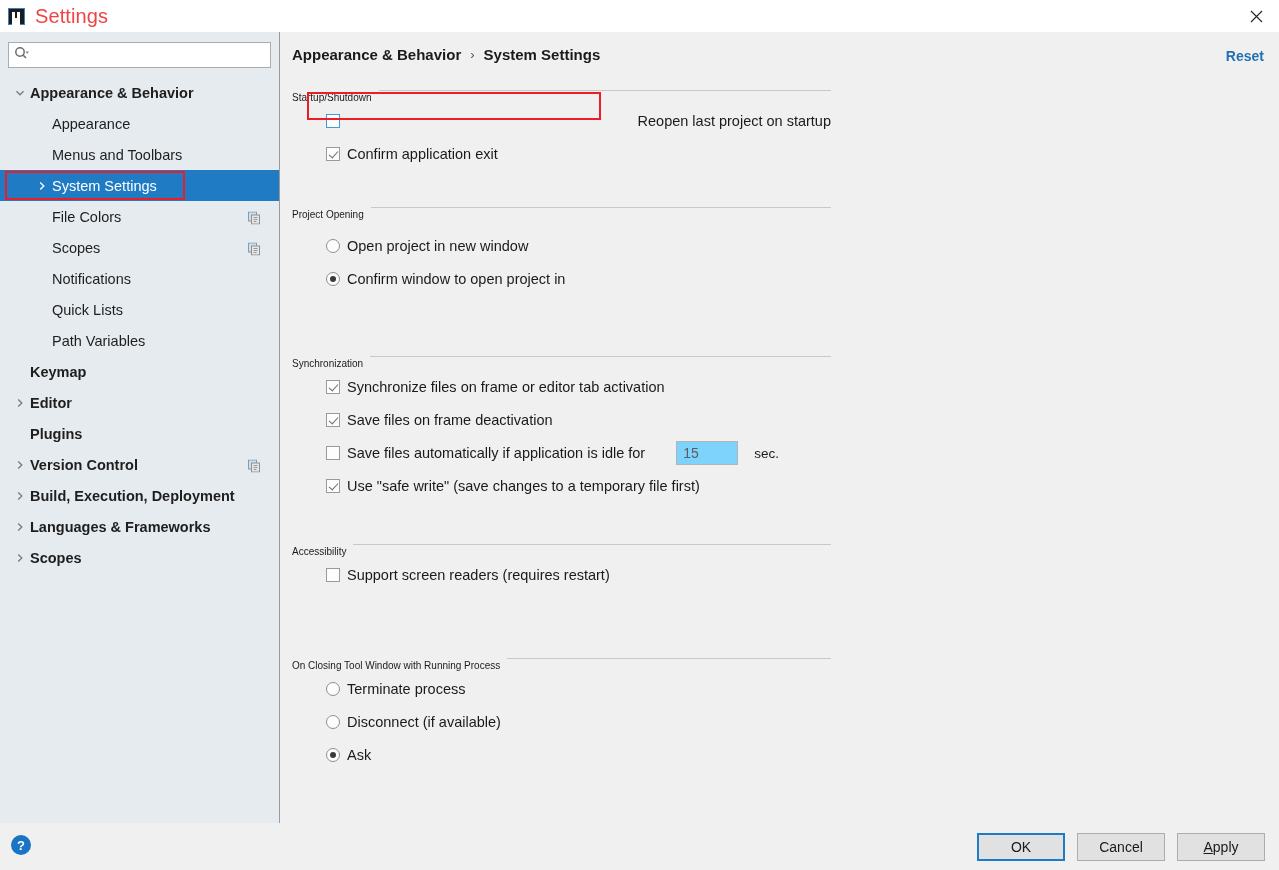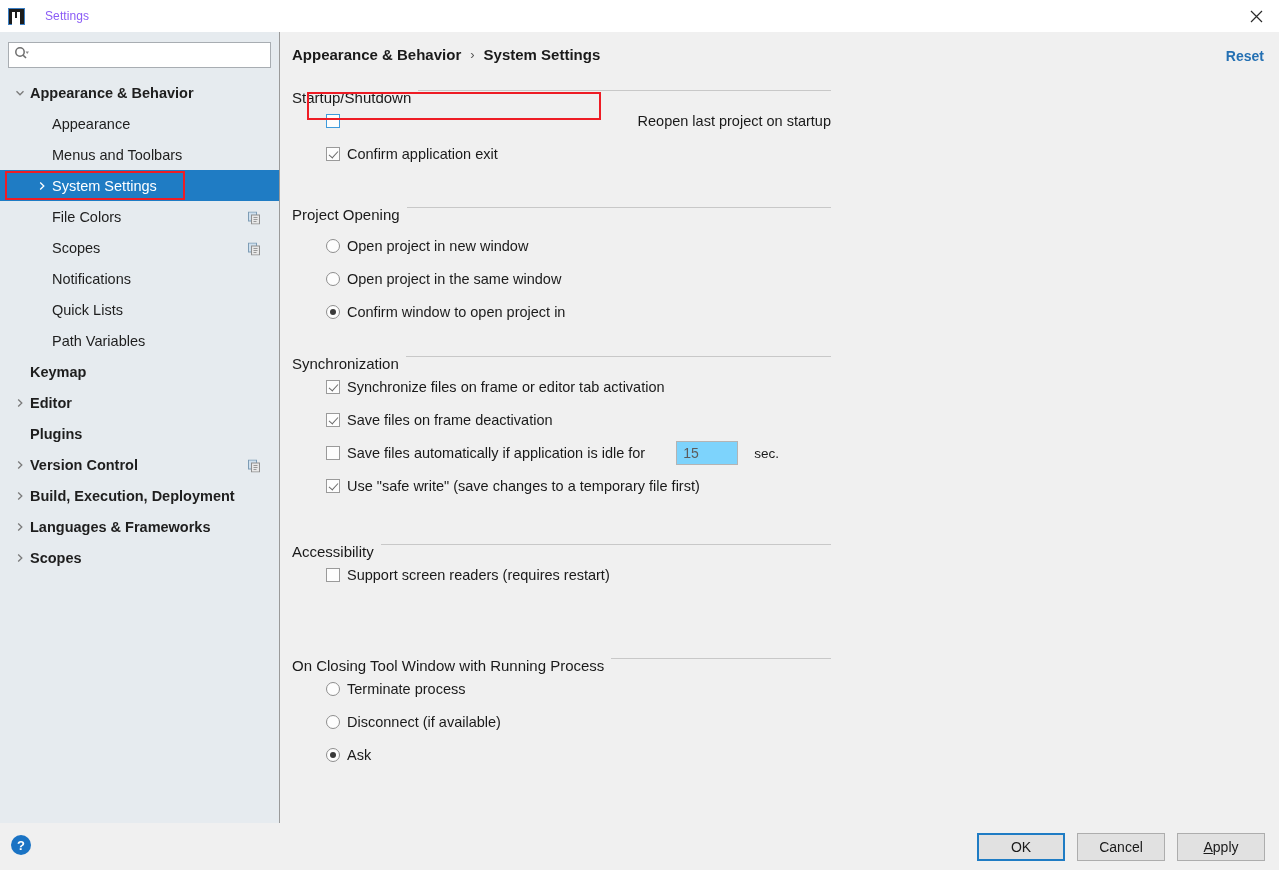--- a/index.html
+++ b/index.html
@@ -37,23 +37,23 @@
     position: absolute; left: 3px; top: 3px;
     width: 3px; height: 9px; background: #fff;
   }
   .app-icon::after {
     content: "";
     position: absolute; left: 8px; top: 3px;
     width: 3px; height: 7px; background: #fff;
     box-shadow: -5px 6px 0 0 #fff, -2px 6px 0 0 #fff, 0 6px 0 0 #fff;
   }
   .title-text {
-    margin-left: 20px;
-    font-size: 12px;
-    color: #8b5cf6;
+    margin-left: 10px;
+    font-size: 20px;
+    color: #ef4444;
     letter-spacing: .1px;
   }
   .close-btn {
     position: absolute; right: 0; top: 0;
     width: 46px; height: 32px;
     display: flex; align-items: center; justify-content: center;
     cursor: pointer;
   }
   .close-btn svg { display: block; }
 
@@ -146,21 +146,21 @@
     cursor: pointer;
   }
 
   .section { position: absolute; left: 11px; }
   .section-head {
     display: flex; align-items: center;
     width: 539px;
     height: 16px;
   }
   .section-head .stitle {
-    font-size: 15px; color: #1a1a1a;
+    font-size: 10px; color: #1a1a1a;
     white-space: nowrap; padding-right: 7px; margin-top: 14px;
   }
   .section-head .sline {
     flex: 1; height: 1px; background: #c8c8c8;
   }
 
   .opt-row {
     display: flex; align-items: center;
     height: 22px;
     margin-left: 34px;
@@ -426,24 +426,20 @@
           <div class="section-head">
             <span class="stitle">Project Opening</span>
             <span class="sline"></span>
           </div>
           <div style="margin-top: 20px;">
             <div class="opt-row" style="margin-top: 0px;">
               <span class="rb"></span>
               <span class="opt-label">Open project in new window</span>
             </div>
             <div class="opt-row" style="margin-top: 11px;">
-              <span class="rb"></span>
-              <span class="opt-label">Open project in the same window</span>
-            </div>
-            <div class="opt-row" style="margin-top: 11px;">
               <span class="rb checked"></span>
               <span class="opt-label">Confirm window to open project in</span>
             </div>
           </div>
         </div>
         <div class="section" style="top: 316px;">
           <div class="section-head">
             <span class="stitle">Synchronization</span>
             <span class="sline"></span>
           </div>

